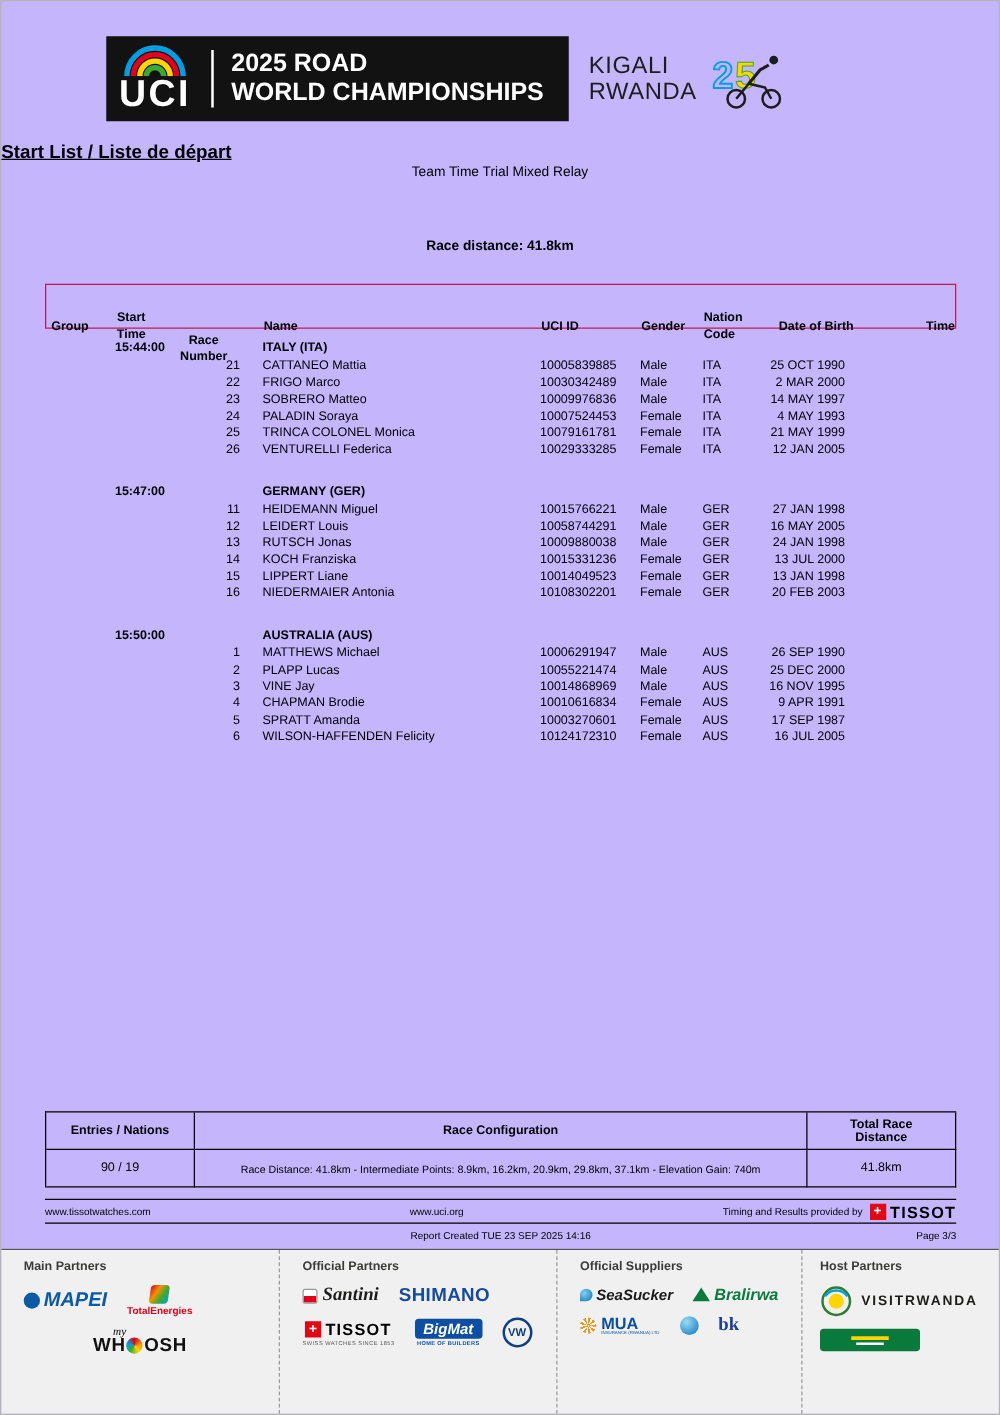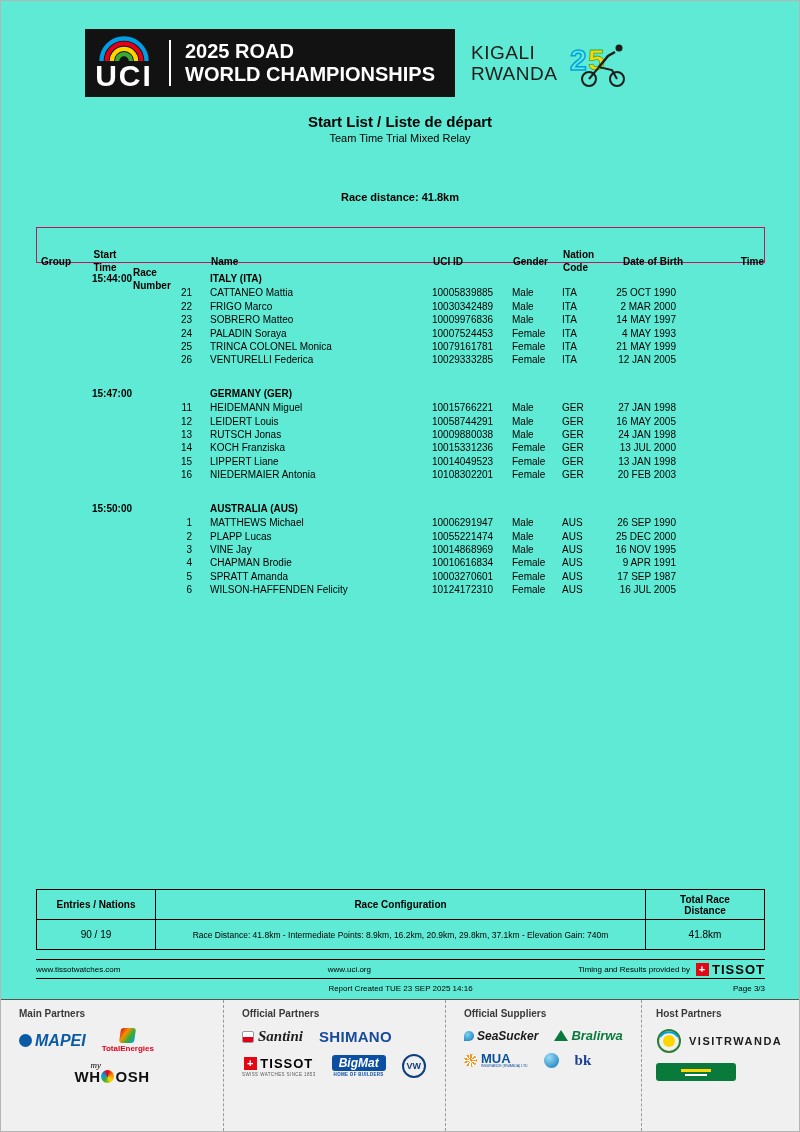--- a/index.html
+++ b/index.html
@@ -1,43 +1,43 @@
 <!DOCTYPE html>
 <html><head>
 <meta charset="utf-8">
 <style>
   html,body{margin:0;padding:0;background:#9a9a9a;}
-  .page{position:relative;width:800px;height:1132px;margin:0 auto;background:#5eead4;
+  .page{position:relative;width:800px;height:1132px;margin:0 auto;background:#c4b5fd;
         font-family:"Liberation Sans",sans-serif;color:#000;overflow:hidden;
         border:1px solid #b5b5b5;box-sizing:border-box;}
 
   
   .masthead{position:absolute;top:28px;left:84px;right:60px;height:68px;display:flex;align-items:center;}
   .mast-black{background:#121212;display:flex;align-items:center;height:68px;padding:0 20px 0 10px;}
   .uci-logo{display:flex;flex-direction:column;align-items:center;margin-right:16px;}
   .uci-word{color:#fff;font-size:30px;font-weight:bold;letter-spacing:2px;line-height:1;}
   .champ-title{border-left:2px solid #fff;padding-left:14px;display:flex;flex-direction:column;
                color:#fff;font-weight:bold;font-size:20px;line-height:23px;white-space:nowrap;}
   .mast-right{display:flex;align-items:center;margin-left:16px;gap:12px;}
   .host-name{display:flex;flex-direction:column;font-size:19px;line-height:21px;color:#1d1d1b;letter-spacing:.5px;}
 
   
-  .doc-title{position:absolute;top:112px;left:0;right:0;text-align:center;font-size:15px;font-weight:bold;}
+  .doc-title{position:absolute;top:112px;left:0;right:0;text-align:left;font-size:15px;font-weight:bold;text-decoration:underline;}
   .doc-subtitle{position:absolute;top:131px;left:0;right:0;text-align:center;font-size:11px;}
   .race-distance{position:absolute;top:190px;left:0;right:0;text-align:center;font-size:11px;font-weight:bold;}
 
   
   .startlist{position:absolute;top:226px;left:35px;width:729px;}
   .trow{display:grid;grid-template-columns:40px 56px 60px 10px 230px 80px 50px 48px 76px 79px;}
   .thead{border:1px solid #be185d;box-sizing:border-box;height:36px;font-weight:bold;font-size:10px;
          align-items:center;padding:2px 0;}
   .th{display:flex;flex-direction:column;justify-content:center;line-height:12px;}
   .c-group.th{padding-left:4px;}
   .c-start.th{align-items:center;text-align:center;}
-  .c-race.th{align-items:flex-start;text-align:right;margin-top:36px;}
+  .c-race.th{align-items:center;text-align:right;margin-top:36px;}
   .c-nation.th{align-items:flex-start;}
   .c-time.th{align-items:flex-end;padding-right:2px;}
   .tbody{margin-top:9px;font-size:10px;}
   .trow > div{line-height:13.4px;white-space:nowrap;}
   .c-start{text-align:right;}
   .c-race{text-align:right;}
   .c-name{padding-left:8px;}
   .c-dob{text-align:right;padding-right:10px;}
   .c-time{text-align:right;}
   .team-head{font-weight:bold;margin-bottom:1px;}

